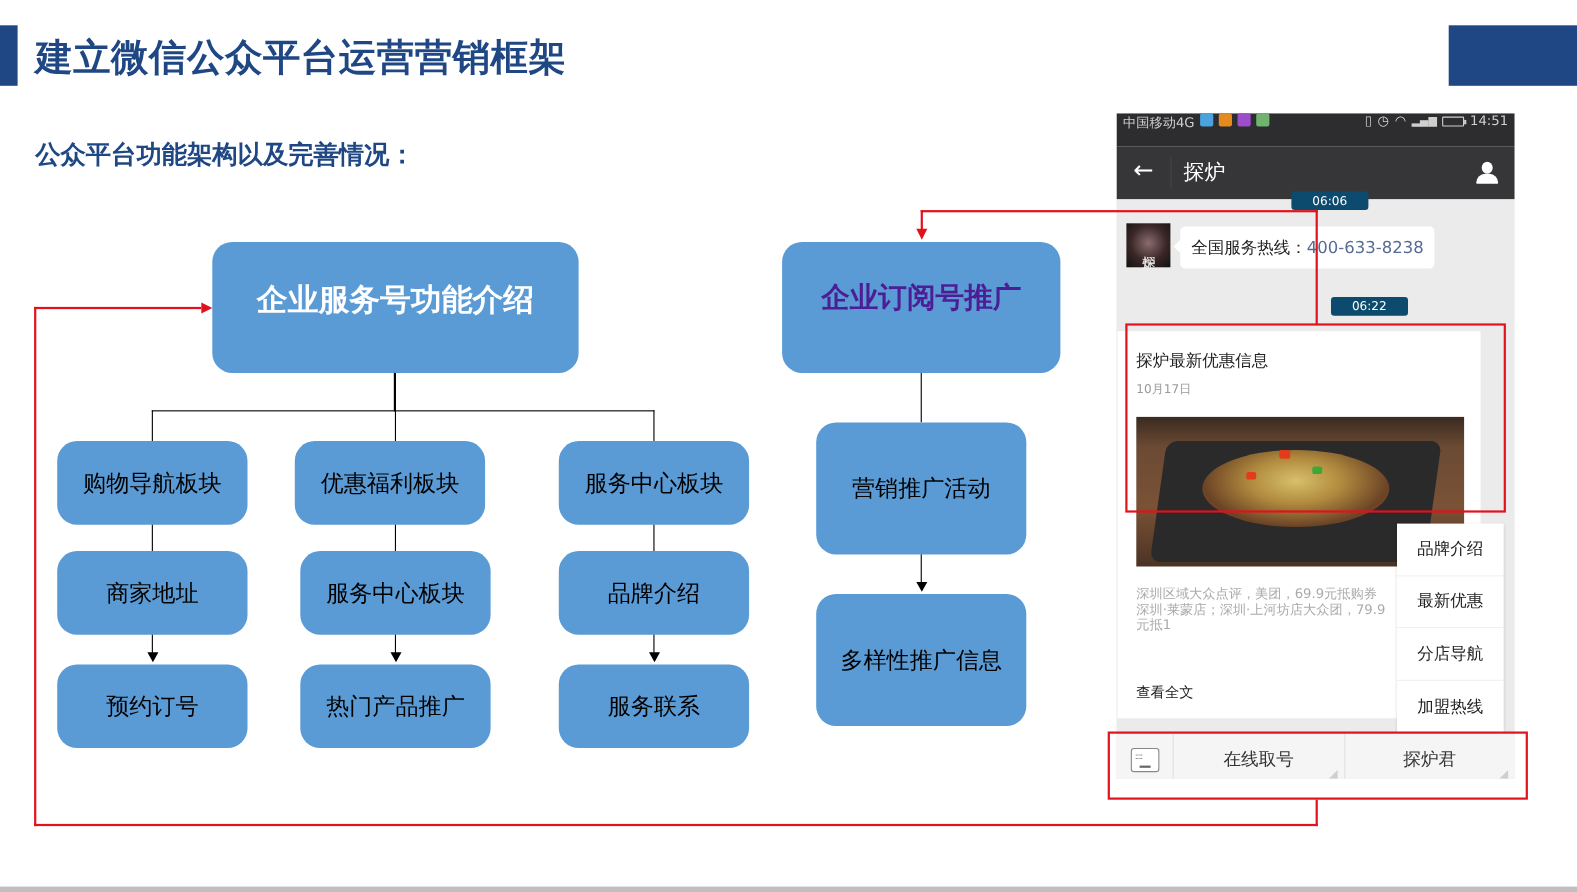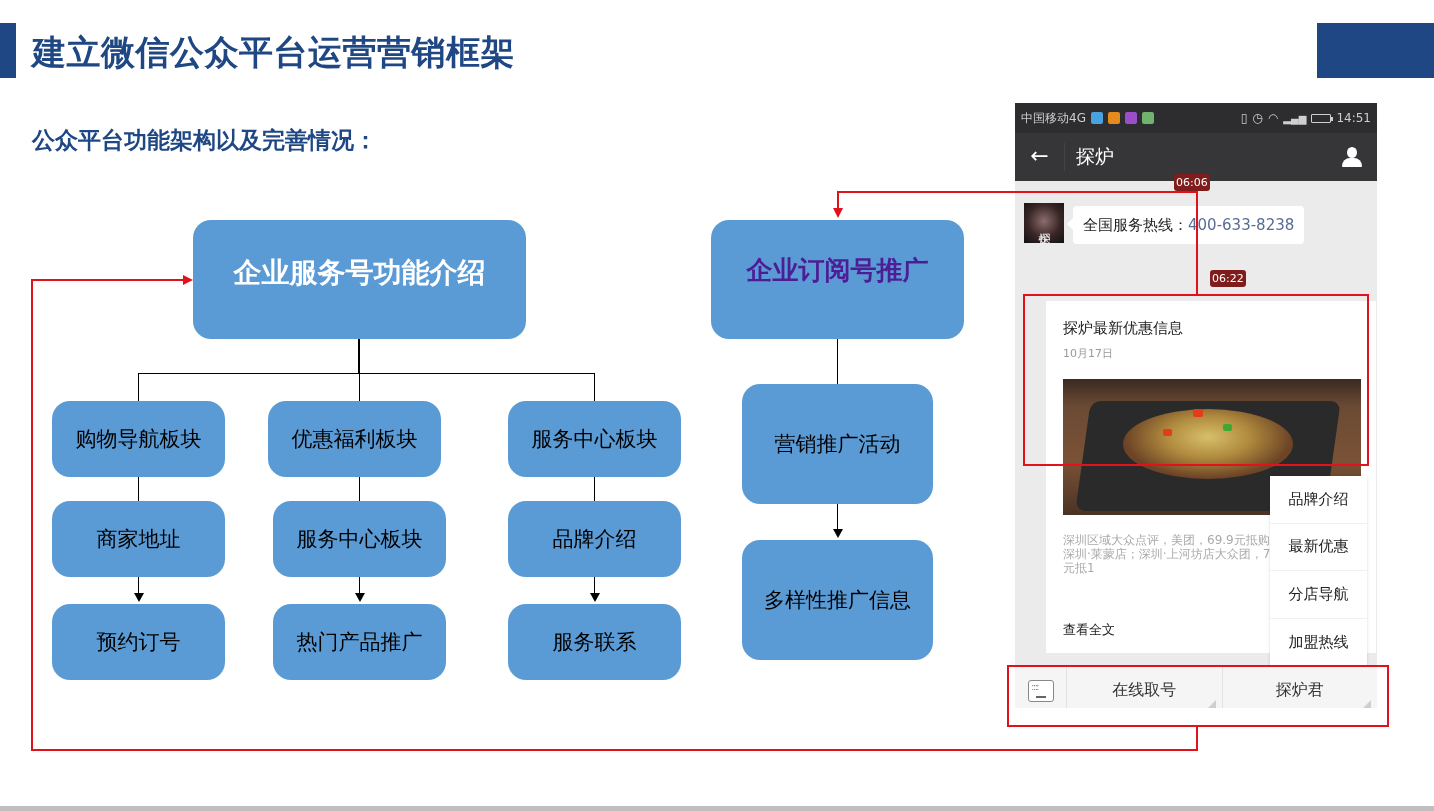--- a/index.html
+++ b/index.html
@@ -26,40 +26,40 @@
   
   .line { position: absolute; background: #000; }
   .arrow-down { position: absolute; width: 0; height: 0; border-left: 5px solid transparent; border-right: 5px solid transparent; border-top: 9px solid #000; }
   .red { position: absolute; background: #e3111b; }
   .red-arrow-right { position: absolute; width: 0; height: 0; border-top: 5px solid transparent; border-bottom: 5px solid transparent; border-left: 10px solid #e3111b; }
   .red-arrow-down { position: absolute; width: 0; height: 0; border-left: 5px solid transparent; border-right: 5px solid transparent; border-top: 10px solid #e3111b; }
   .red-rect { position: absolute; border: 2px solid #e3111b; }
 
   
   .phone { left: 1015px; top: 103px; width: 362px; height: 605px; background: #ebebeb; overflow: hidden; }
-  .status-bar { position: absolute; left: 0; top: 0; width: 362px; height: 30px; background: #2d2d2f; color: #cfcfcf; font-size: 12px; display: flex; align-items: center; padding: 0 6px; }
+  .status-bar { position: absolute; left: 0; top: 0; width: 362px; height: 30px; background: #2d2d2f; color: #cfcfcf; font-size: 12px; display: flex; align-items: flex-start; padding: 0 6px; }
   .status-bar .carrier { white-space: nowrap; }
   .app-ic { display: inline-block; width: 12px; height: 12px; border-radius: 2px; margin-left: 5px; }
   .status-right { margin-left: auto; display: flex; align-items: center; gap: 5px; white-space: nowrap; }
   .battery { display: inline-block; width: 20px; height: 9px; border: 1px solid #cfcfcf; border-radius: 1px; position: relative; }
   .battery::after { content: ""; position: absolute; right: -3px; top: 2px; width: 2px; height: 4px; background: #cfcfcf; }
   .nav-bar { position: absolute; left: 0; top: 30px; width: 362px; height: 48px; background: #363638; color: #fff; display: flex; align-items: center; }
   .nav-back { width: 50px; text-align: center; font-size: 22px; color: #fff; border-right: 1px solid #444; height: 28px; line-height: 26px; }
   .nav-title { margin-left: 11px; font-size: 19px; color: #fff; }
   .nav-person { margin-left: auto; margin-right: 14px; width: 22px; height: 22px; position: relative; }
   .nav-person .head { position: absolute; left: 6px; top: 1px; width: 10px; height: 11px; background: #fff; border-radius: 50%; }
   .nav-person .torso { position: absolute; left: 1px; top: 12px; width: 20px; height: 9px; background: #fff; border-radius: 9px 9px 1px 1px; }
 
-  .time-pill { position: absolute; background: #7f1d1d; color: #fff; font-size: 11px; padding: 2px 2px; border-radius: 3px; }
+  .time-pill { position: absolute; background: #0c4a6e; color: #fff; font-size: 11px; padding: 2px 19px; border-radius: 3px; }
   .avatar { position: absolute; left: 9px; top: 100px; width: 40px; height: 40px; background: radial-gradient(circle at 50% 45%, #8a6d6d 0%, #3a2626 55%, #111 100%); color: #eee; font-size: 12px; line-height: 13px; display: flex; flex-direction: column; align-items: center; justify-content: center; }
   .bubble { position: absolute; left: 58px; top: 103px; height: 38px; background: #fff; border-radius: 4px; padding: 0 10px; display: flex; align-items: center; font-size: 15px; color: #222; white-space: nowrap; }
   .bubble::before { content: ""; position: absolute; left: -6px; top: 12px; border-top: 6px solid transparent; border-bottom: 6px solid transparent; border-right: 6px solid #fff; }
   .bubble .phone-no { color: #576b95; }
 
-  .article { position: absolute; left: 31px; top: 198px; width: 330px; height: 352px; background: #fff; }
+  .article { position: absolute; left: 1px; top: 198px; width: 330px; height: 352px; background: #fff; }
   .article-title { position: absolute; left: 17px; top: 18px; font-size: 15px; color: #222; white-space: nowrap; }
   .article-date { position: absolute; left: 17px; top: 45px; font-size: 11px; color: #999; white-space: nowrap; }
   .article-img { position: absolute; left: 17px; top: 78px; width: 298px; height: 136px; overflow: hidden;
     background: linear-gradient(180deg, #3a2a20 0%, #6b4a34 20%, #7a5236 60%, #4a3324 100%); }
   .article-img .tray { position: absolute; left: 20px; top: 22px; width: 250px; height: 110px; background: #2a2a2a; border-radius: 10px; transform: skewX(-8deg); }
   .article-img .fish { position: absolute; left: 60px; top: 30px; width: 170px; height: 70px; border-radius: 50%; background: radial-gradient(ellipse at 50% 40%, #d7c06a 0%, #b08a3e 35%, #6b4326 70%, #b5431e 100%); }
   .article-img .chili1 { position: absolute; left: 130px; top: 30px; width: 10px; height: 8px; background: #e33c1a; border-radius: 2px; }
   .article-img .chili2 { position: absolute; left: 160px; top: 45px; width: 9px; height: 7px; background: #3da833; border-radius: 2px; }
   .article-img .chili3 { position: absolute; left: 100px; top: 50px; width: 9px; height: 7px; background: #e33c1a; border-radius: 2px; }
   .article-desc { position: absolute; left: 17px; top: 232px; width: 230px; font-size: 12px; color: #aaa; line-height: 14px; overflow: hidden; height: 44px; }

